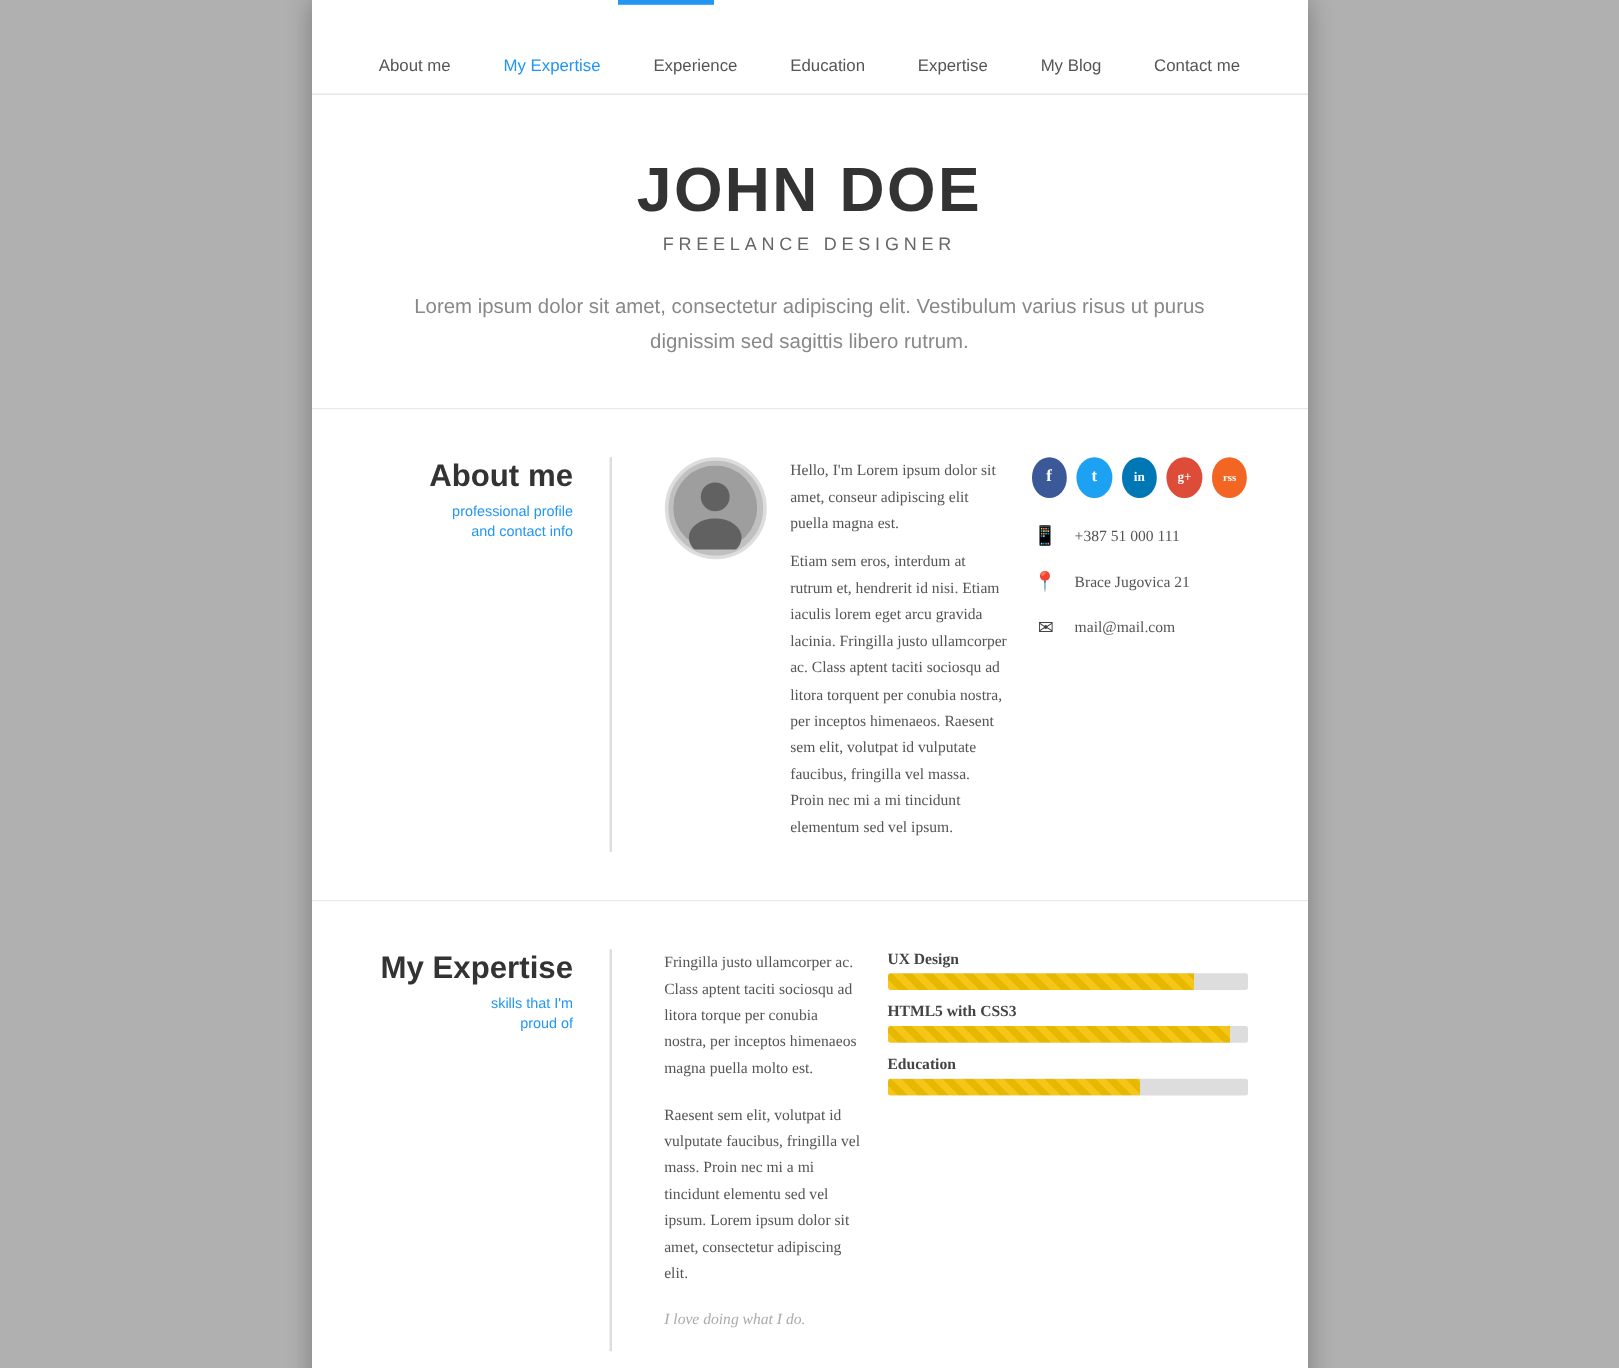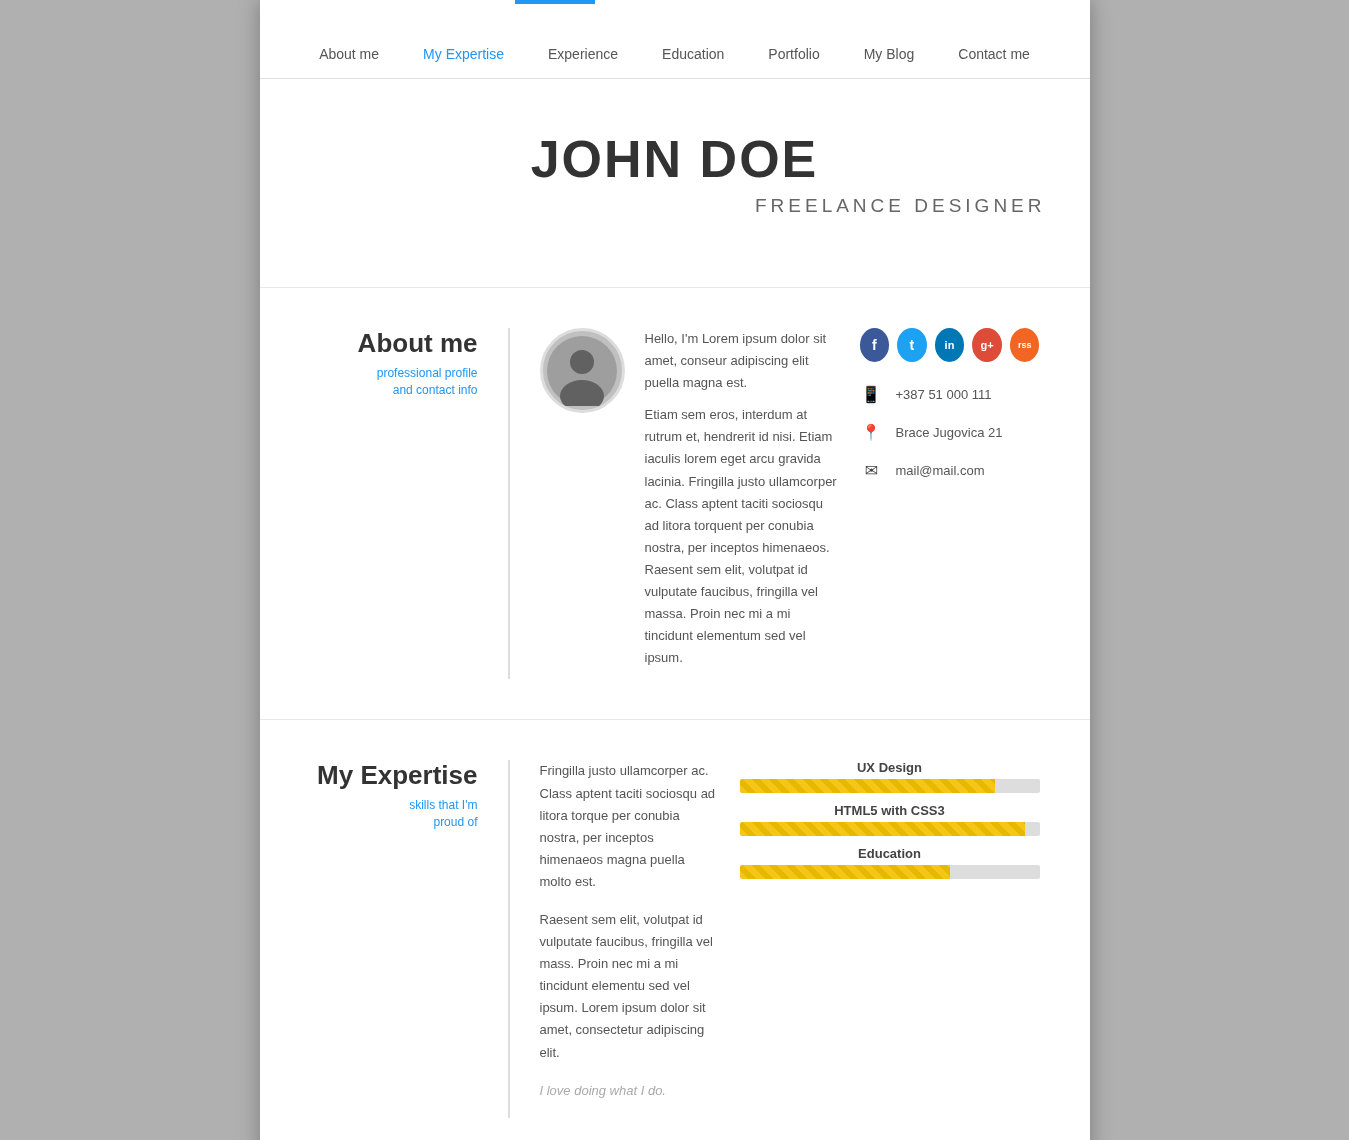--- a/index.html
+++ b/index.html
@@ -56,27 +56,26 @@
     }
     .hero h1 {
       font-size: 52px;
       font-weight: 900;
       color: #333;
       letter-spacing: 2px;
       text-transform: uppercase;
       margin-bottom: 6px;
     }
     .hero h2 {
-      font-size: 19px;
+      font-size: 15px;
       color: #666;
       font-weight: normal;
       letter-spacing: 4px;
       text-transform: uppercase;
       margin-bottom: 30px;
-      text-align: right;
     }
     .hero p {
       font-size: 17px;
       color: #888;
       line-height: 1.7;
       max-width: 660px;
       margin: 0 auto;
     }
     
     .section {
@@ -98,21 +97,22 @@
       font-weight: 700;
       margin-bottom: 6px;
     }
     .section-title-col .subtitle {
       font-size: 12px;
       color: #2196F3;
       line-height: 1.4;
     }
     .section-content {
       flex: 1;
-      padding-left: 30px;
+      padding-left: 44px;
+      font-family: Liberation Serif, serif;
     }
     
     .about-body {
       display: flex;
       gap: 0;
       width: 100%;
     }
     .about-left {
       flex: 1;
       display: flex;
@@ -208,21 +208,20 @@
       width: 300px;
       flex-shrink: 0;
     }
     .skill-bar-group {
       margin-bottom: 10px;
     }
     .skill-label {
       font-size: 13px;
       color: #444;
       font-weight: 600;
-      text-align: center;
       margin-bottom: 4px;
     }
     .skill-bar-bg {
       background: #ddd;
       height: 14px;
       border-radius: 2px;
       overflow: hidden;
       position: relative;
     }
     .skill-bar-fill {
@@ -251,34 +250,35 @@
       <li>
         <a href="#" style="color:#2196F3;">My Expertise</a>
       </li>
       <li>
         <a href="#">Experience</a>
       </li>
       <li>
         <a href="#">Education</a>
       </li>
       <li>
-        <a href="#">Portfolio</a>
+        <a href="#">Expertise</a>
       </li>
       <li>
         <a href="#">My Blog</a>
       </li>
       <li>
         <a href="#">Contact me</a>
       </li>
     </ul>
   </nav>
 
   <section class="hero">
     <h1>JOHN DOE</h1>
     <h2>FREELANCE DESIGNER</h2>
+    <p>Lorem ipsum dolor sit amet, consectetur adipiscing elit. Vestibulum varius risus ut purus dignissim sed sagittis libero rutrum.</p>
   </section>
 
   <section class="section">
     <div class="section-title-col">
       <h3>About me</h3>
       <div class="subtitle">professional profile<br>and contact info</div>
     </div>
     <div class="section-content">
       <div class="about-body">
         <div class="about-left">

